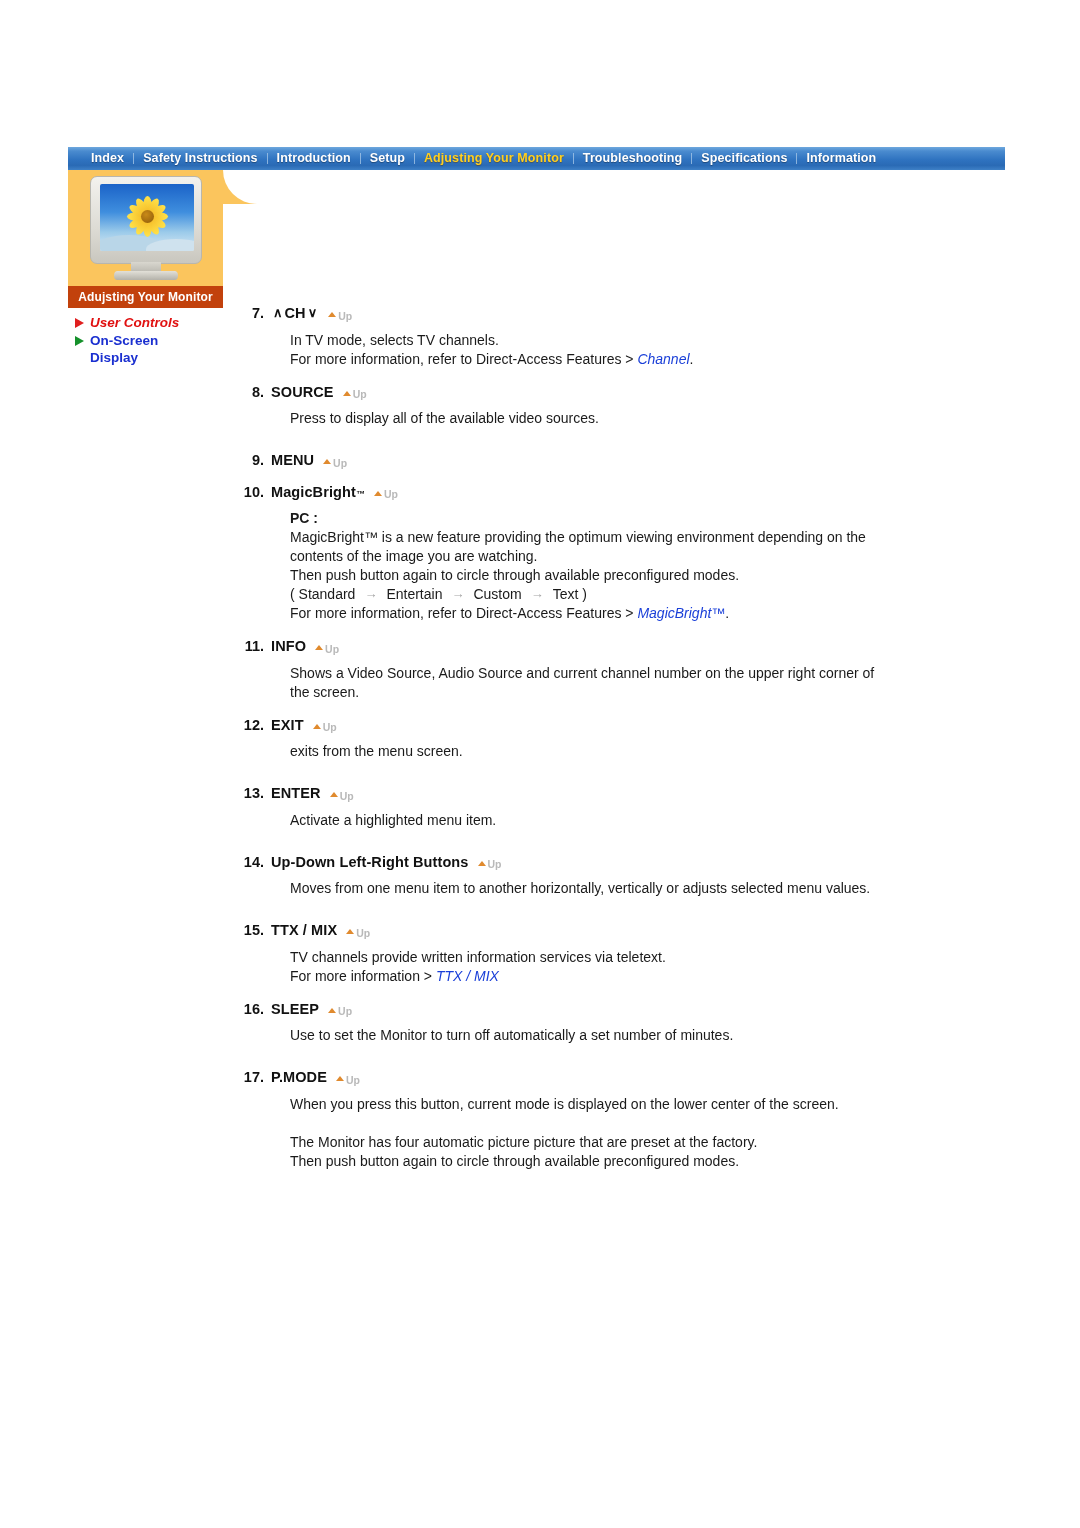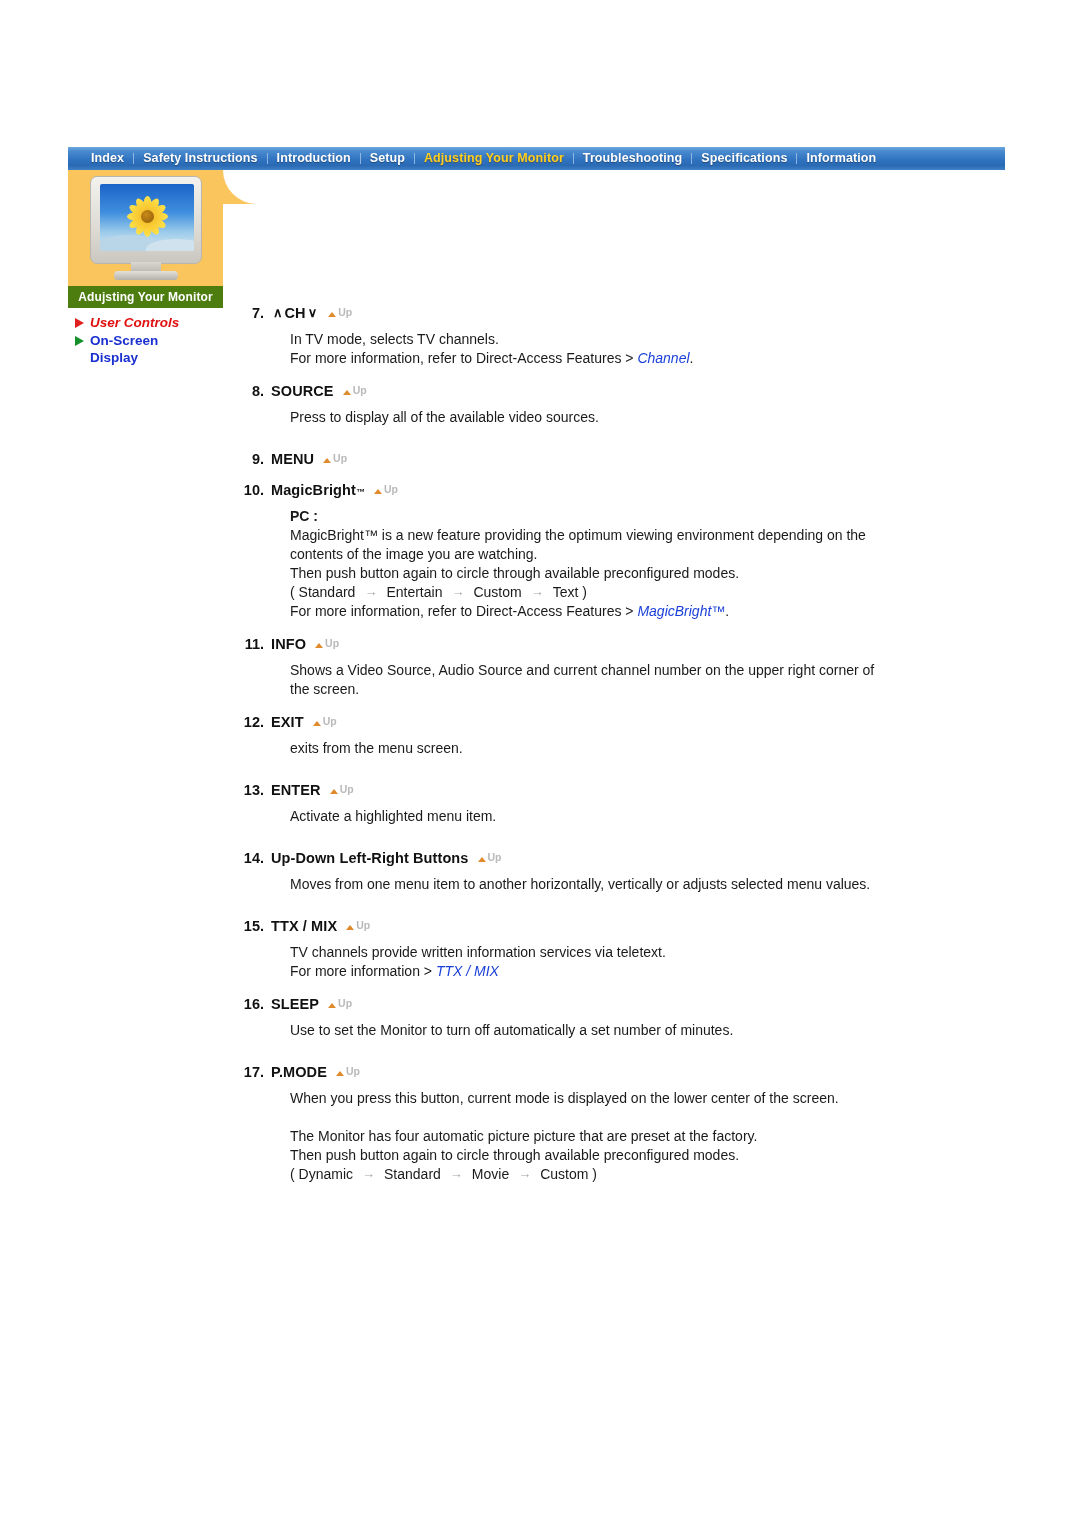--- a/index.html
+++ b/index.html
@@ -182,21 +182,21 @@
     height: 9px;
     background: linear-gradient(to bottom, #e2e0d8, #b4b2aa);
     border-radius: 4px / 5px;
   }
   .side-caption {
     position: absolute;
     left: 0;
     bottom: 0;
     width: 100%;
     height: 22px;
-    background: #4d7c0f;
+    background: #c2410c;
     color: #ffffff;
     font-size: 12px;
     font-weight: bold;
     line-height: 22px;
     text-align: center;
     letter-spacing: 0.1px;
     box-sizing: border-box;
   }
 
   .side-links {
@@ -245,21 +245,21 @@
     display: inline-block;
     min-width: 26px;
     text-align: right;
     margin-right: 7px;
   }
   .entry-title { letter-spacing: 0.1px; }
   .tm { font-size: 9px; vertical-align: super; }
   .up-link {
     margin-left: 9px;
     display: inline-flex;
-    align-items: flex-end;
+    align-items: center;
     font-size: 10.5px;
     font-weight: bold;
     color: #b9b9b9;
   }
   .up-tri {
     width: 0;
     height: 0;
     border-left: 4px solid transparent;
     border-right: 4px solid transparent;
     border-bottom: 5px solid #e08a2e;
@@ -520,17 +520,16 @@
         <span class="up-link">
           <span class="up-tri"></span>
           <span>Up</span>
         </span>
       </div>
       <div class="body">
         <p><span>When you press this button, current mode is displayed on the lower center of the screen.</span></p>
         <p>&nbsp;</p>
         <p><span>The Monitor has four automatic picture picture that are preset at the factory.</span></p>
         <p><span>Then push button again to circle through available preconfigured modes.</span></p>
-        <p class="mode-seq"><span>( </span><span>Dynamic</span><span class="arrow">→</span><span>Standard</span><span class="arrow">→</span><span>Movie</span><span class="arrow">→</span><span>Custom</span><span> )</span></p>
       </div>
       <div class="spacer-sm"></div>
     </div>
   </div>
 
 </body></html>

